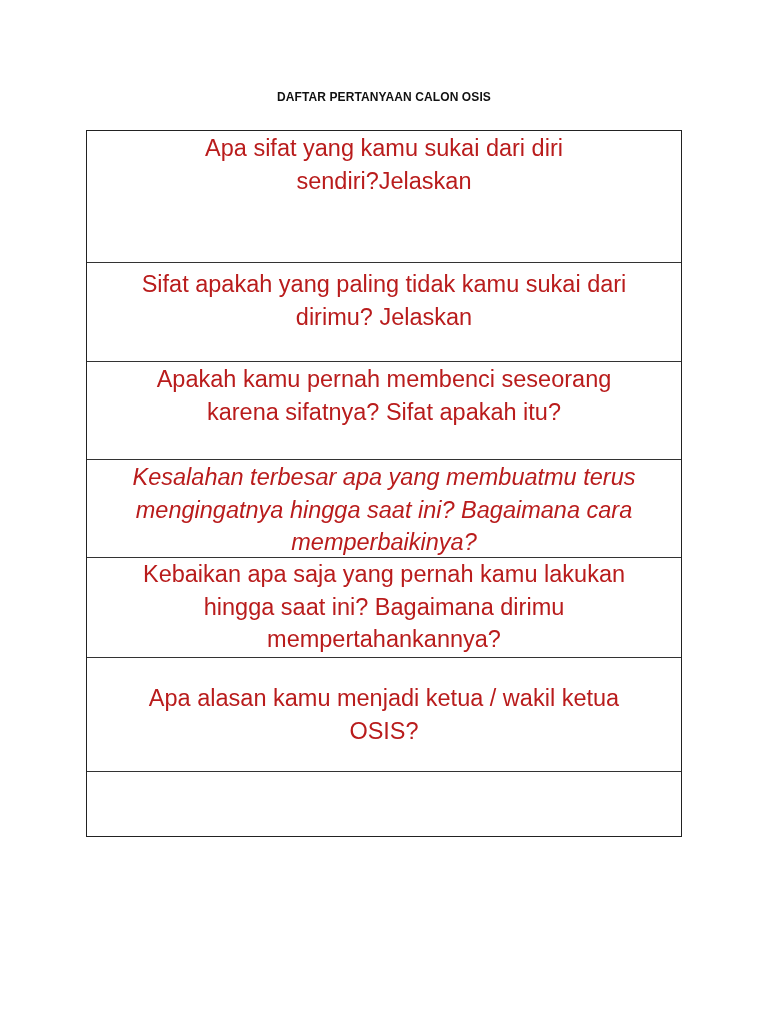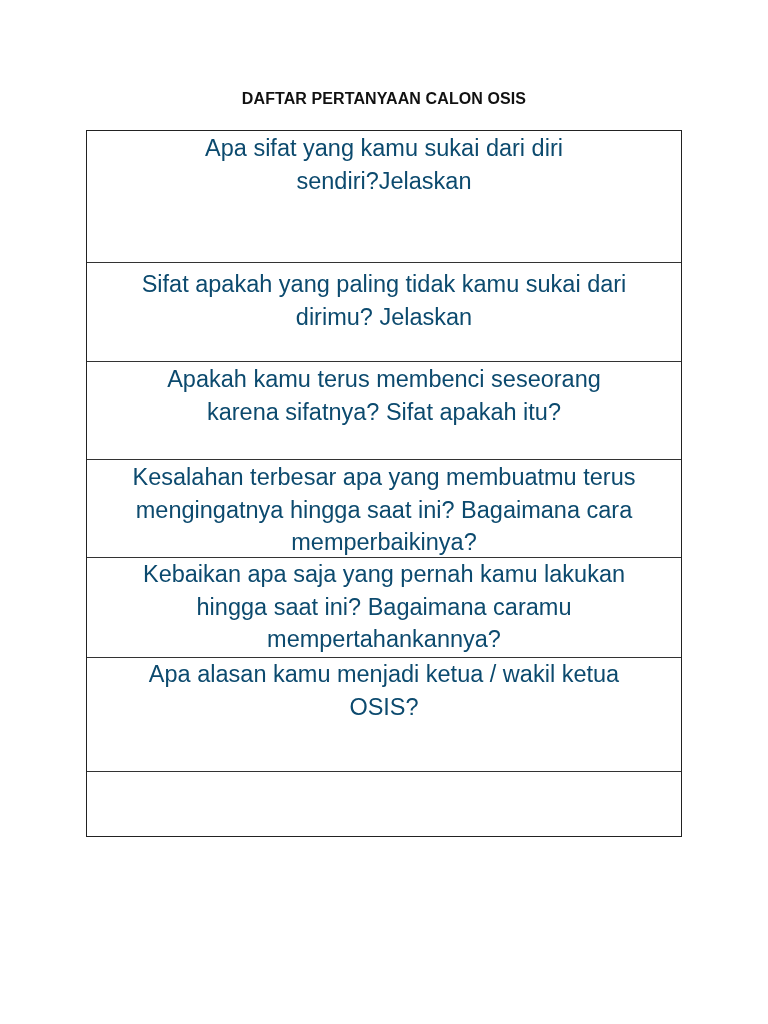--- a/index.html
+++ b/index.html
@@ -15,79 +15,79 @@
       font-family: "Liberation Sans", "DejaVu Sans", sans-serif;
       color: #1a1a1a;
     }
     .title {
       position: absolute;
       left: 0;
       top: 90px;
       width: 768px;
       text-align: center;
       font-weight: bold;
-      font-size: 16px;
+      font-size: 12px;
       letter-spacing: 0.1px;
       color: #111;
     }
     .qtable {
       position: absolute;
       left: 86px;
       top: 130px;
       width: 596px;
       border: 1.5px solid #222;
       box-sizing: border-box;
     }
     .row {
       box-sizing: border-box;
       border-bottom: 1.5px solid #333;
       text-align: center;
       font-size: 23.5px;
       line-height: 32.5px;
       padding: 0 8px;
-      color: #0c4a6e;
+      color: #b91c1c;
       display: flex;
       justify-content: center;
     }
     .row:last-child {
       border-bottom: none;
     }
     .row .text {
       display: block;
       width: 100%;
     }
     .r1 { height: 132px; align-items: flex-start; padding-top: 1px; }
     .r2 { height: 99px; align-items: flex-start; padding-top: 1px; }
     .r3 { height: 98px; align-items: flex-start; padding-top: 1px; }
     .r4 { height: 98px; align-items: flex-start; padding-top: 1px; }
-    .r5 { height: 98px; align-items: flex-start; padding-top: 1px; }
+    .r5 { height: 98px; align-items: flex-start; padding-top: 1px; font-style: italic; }
     .r6 { height: 100px; align-items: flex-start; padding-top: 0px; }
-    .r7 { height: 114px; }
+    .r7 { height: 114px; align-items: center; }
     .r8 { height: 64px; }
   </style>
 </head>
 <body>
 
 <div class="title">DAFTAR PERTANYAAN CALON OSIS</div>
 
 <div class="qtable">
   <div class="row r1">
     <span class="text" style="padding: 0 80px; box-sizing: border-box;">Apa sifat yang kamu sukai dari diri sendiri?Jelaskan</span>
   </div>
   <div class="row r2">
     <span class="text" style="padding: 4px 22px; box-sizing: border-box;">Sifat apakah yang paling tidak kamu sukai dari dirimu? Jelaskan</span>
   </div>
   <div class="row r3">
-    <span class="text" style="padding: 0 40px; box-sizing: border-box;">Apakah kamu terus membenci seseorang karena sifatnya? Sifat apakah itu?</span>
+    <span class="text" style="padding: 0 40px; box-sizing: border-box;">Apakah kamu pernah membenci seseorang karena sifatnya? Sifat apakah itu?</span>
   </div>
   <div class="row r5">
     <span class="text" style="padding: 0 14px; box-sizing: border-box;">Kesalahan terbesar apa yang membuatmu terus mengingatnya hingga saat ini? Bagaimana cara memperbaikinya?</span>
   </div>
   <div class="row r6">
-    <span class="text" style="padding: 0 24px; box-sizing: border-box;">Kebaikan apa saja yang pernah kamu lakukan hingga saat ini? Bagaimana caramu mempertahankannya?</span>
+    <span class="text" style="padding: 0 24px; box-sizing: border-box;">Kebaikan apa saja yang pernah kamu lakukan hingga saat ini? Bagaimana dirimu mempertahankannya?</span>
   </div>
   <div class="row r7">
     <span class="text" style="padding: 0 18px; box-sizing: border-box;">Apa alasan kamu menjadi ketua / wakil  ketua OSIS?</span>
   </div>
   <div class="row r8">
     <span class="text"></span>
   </div>
 </div>
 
 </body></html>

